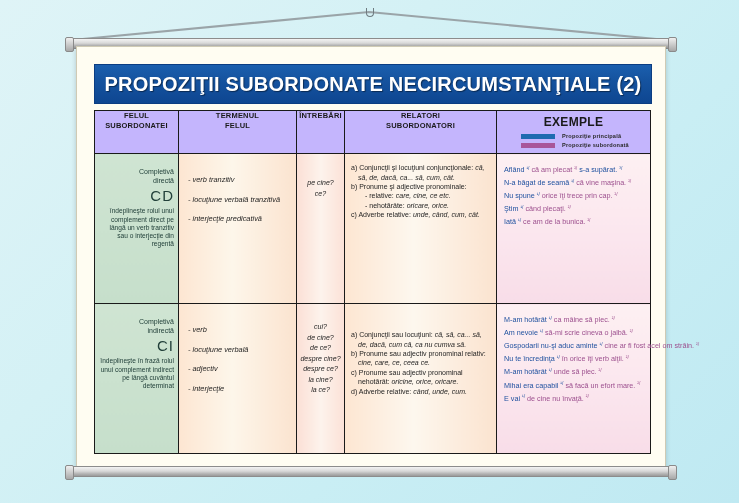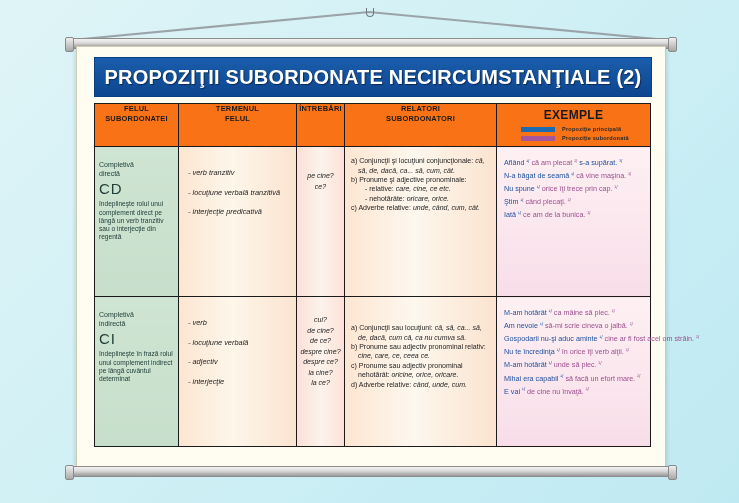--- a/index.html
+++ b/index.html
@@ -19,49 +19,49 @@
         border:1px solid #8c8c8c;border-radius:2px;}
   .rail-top{top:38px;}
   .rail-bottom{top:466px;}
   .rail-cap{position:absolute;width:7px;height:13px;top:-2px;
         background:linear-gradient(180deg,#efefef,#a8a8a8);border:1px solid #8a8a8a;border-radius:2px;}
   .rail-cap.l{left:-8px;} .rail-cap.r{right:-8px;}
   
   .sheet{position:absolute;left:76px;top:46px;width:588px;height:422px;
         background:#fffdf2;border:1px solid #cfcab4;
         box-shadow:0 2px 5px rgba(0,0,0,.18);}
-  .sheet-inner{position:absolute;left:7px;top:0;width:572px;height:406px;background:#fffdf2;}
+  .sheet-inner{position:absolute;left:7px;top:7px;width:572px;height:406px;background:#fffdf2;}
   
   .title-bar{position:absolute;left:10px;top:10px;width:556px;height:38px;
         background:linear-gradient(180deg,#1b5fae 0%,#15539f 40%,#0e4691 100%);
         border:1px solid #0b3d82;display:flex;align-items:center;justify-content:center;}
   .title-bar span{color:#ffffff;font-size:20px;font-weight:bold;letter-spacing:.2px;
         text-shadow:1px 1px 1px rgba(0,0,0,.45);white-space:nowrap;}
   
   .tbl{position:absolute;left:10px;top:56px;width:556px;height:340px;
         border:1px solid #1a1a1a;border-collapse:collapse;table-layout:fixed;}
   .tbl td,.tbl th{border:1px solid #1a1a1a;vertical-align:top;padding:0;}
-  .hdr{background:#f97316;text-align:center;vertical-align:middle;
+  .hdr{background:#c4b5fd;text-align:center;vertical-align:middle;
         font-size:7.5px;font-weight:bold;color:#1a1a1a;line-height:1.35;height:40px;letter-spacing:.2px;}
   
   .c-kind{background:linear-gradient(180deg,#cfe4d2,#c6dfcb);}
   .c-term{background:linear-gradient(90deg,#fde6d2 0%,#fdf6ea 45%,#fbe3cf 100%);}
   .c-quest{background:linear-gradient(90deg,#fbe0d6 0%,#fdf3ec 50%,#fbe1d7 100%);}
   .c-rel{background:linear-gradient(90deg,#fde6d2 0%,#fdf7ee 45%,#fbe3cf 100%);}
   .c-ex{background:linear-gradient(180deg,#fdf0f2 0%,#fbe6ee 55%,#f8dde8 100%);}
   
   .legend{padding:3px 6px 3px 6px;}
   .legend .ltitle{text-align:center;font-size:12px;font-weight:bold;color:#1a1a1a;margin-bottom:3px;letter-spacing:.3px;}
   .lrow{display:flex;align-items:center;margin:1px 0 1px 18px;}
   .swatch{width:34px;height:5px;margin-right:7px;flex:none;}
   .sw-main{background:#1f6bb0;}
   .sw-sub{background:#a8569a;}
   .lrow span{font-size:5.6px;color:#2a2a2a;}
   
-  .kind{padding:14px 4px 6px 4px;text-align:left;color:#22403a;line-height:1.18;}
+  .kind{padding:14px 4px 6px 4px;text-align:right;color:#22403a;line-height:1.18;}
   .kind .k1{font-size:7px;}
   .kind .kabbr{font-size:15px;letter-spacing:1px;margin:2px 0 3px 0;}
   .kind .k2{font-size:6.6px;line-height:1.25;}
   .term{padding:22px 6px 6px 9px;font-size:7.4px;color:#1e1e1e;line-height:1.15;}
   .term div{margin-bottom:11px;font-style:italic;}
   .quest{padding:24px 3px 6px 3px;text-align:center;font-size:7px;font-style:italic;color:#1e1e1e;line-height:1.5;}
   .rel{padding:9px 5px 6px 6px;font-size:7px;color:#1e1e1e;line-height:1.34;}
   .rel p{margin:0 0 0 0;text-indent:-7px;padding-left:7px;}
   .rel p.sub{text-indent:0;padding-left:14px;}
   .rel i{font-style:italic;}

